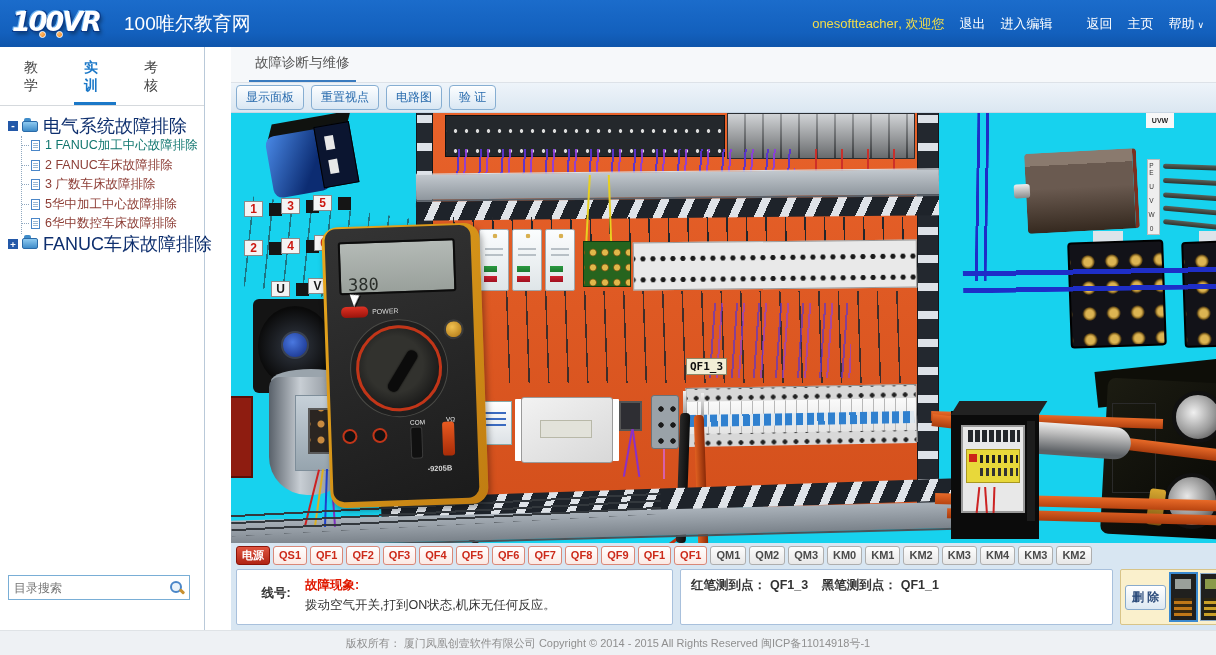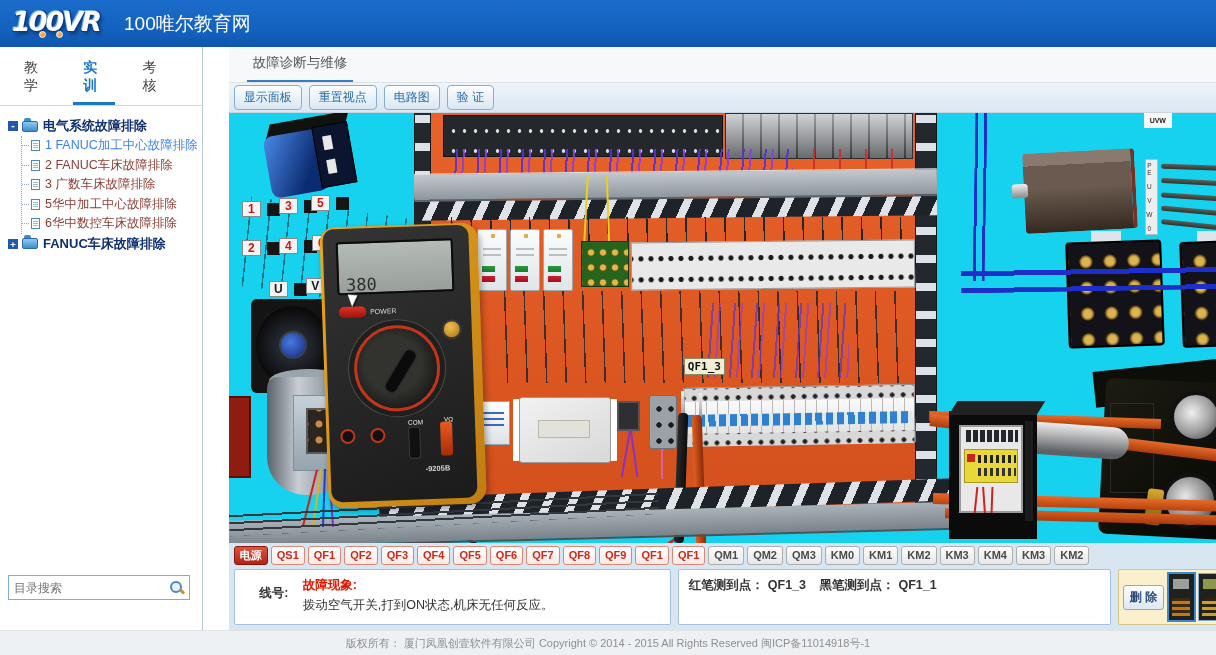--- a/index.html
+++ b/index.html
@@ -32,29 +32,29 @@
   .stab { font-size:14px; color:#444; padding:3px 10px 7px; margin-right:18px; cursor:pointer; }
   .stab.active { color:#1b78c8; font-weight:bold; border-bottom:3px solid #1b78c8; }
   #tree { padding:10px 4px 0 8px; font-size:12.5px; }
   .trow { display:flex; align-items:center; height:20px; white-space:nowrap; cursor:pointer; }
   .exp { width:10px; height:10px; background:#2358a8; color:#fff; font:bold 9px/10px "DejaVu Sans Mono",monospace;
     text-align:center; display:inline-block; flex:none; }
   .fold { width:16px; height:11px; background:linear-gradient(#8ecaf0,#3f8cc9); border:1px solid #2a6aa8;
     border-radius:2px; display:inline-block; position:relative; margin:0 5px 0 4px; flex:none; }
   .fold::before { content:""; position:absolute; top:-4px; left:1px; width:7px; height:3px;
     background:#3f8cc9; border-radius:2px 2px 0 0; }
-  .flabel { font-weight:bold; color:#0e2f6e; font-size:13px; }
+  .flabel { font-weight:normal; color:#0e2f6e; font-size:18px; }
   .tchildren { margin-left:13px; border-left:1px dotted #8fa8c0; padding-left:0; }
   .titem { display:flex; align-items:center; height:19.5px; white-space:nowrap; cursor:pointer; }
   .titem::before { content:""; width:7px; border-top:1px dotted #8fa8c0; margin-right:2px; }
   .ficon { width:9px; height:11px; background:#fff; border:1px solid #4a86c8; display:inline-block;
     position:relative; margin-right:5px; flex:none; }
   .ficon::before { content:""; position:absolute; left:1px; top:2px; width:5px; height:1px;
     background:#9ab8d4; box-shadow:0 2px 0 #9ab8d4, 0 4px 0 #9ab8d4; }
-  .ti-red   { color:#3b82f6; }
+  .ti-red   { color:#0f766e; }
   .ti-dark  { color:#8c3c34; }
   #search-box { position:absolute; left:8px; bottom:30px; width:182px; height:25px;
     border:1px solid #79aed6; background:#fff; display:flex; align-items:center; padding:0 5px; }
   #search-input { border:none; outline:none; flex:1; font-size:12px; color:#444;
     font-family:"Liberation Sans",sans-serif; background:transparent; }
   .mag { width:15px; height:15px; position:relative; flex:none; cursor:pointer; }
   .mag::before { content:""; position:absolute; left:1px; top:1px; width:8px; height:8px;
     border:2px solid #4a86c8; border-radius:50%; background:#eaf3fa; }
   .mag::after { content:""; position:absolute; left:10px; top:10px; width:6px; height:3px;
     background:#c89030; transform:rotate(45deg); border-radius:1px; }
@@ -166,20 +166,29 @@
 </head>
 <body>
 
 <div id="header">
   <div class="logo-wrap">
     <span class="logo-text">100VR</span>
     <span class="logo-dot" style="left:27px; top:25px;"></span>
     <span class="logo-dot" style="left:44px; top:25px;"></span>
   </div>
   <span class="site-title">100唯尔教育网</span>
+  <div id="header-right">
+    <span class="hl user-name">onesoftteacher</span>
+      <span class="greet"> , 欢迎您</span>
+    <span class="hl">退出</span>
+    <span class="hl">进入编辑</span>
+    <span class="hl hl-gap">返回</span>
+    <span class="hl">主页</span>
+    <span class="hl"><span>帮助</span><span class="arrow">∨</span></span>
+  </div>
 </div>
 
 <div id="middle">
 
   <div id="sidebar">
     <div id="side-tabs">
       <span class="stab">教学</span>
       <span class="stab active">实训</span>
       <span class="stab">考核</span>
     </div>

